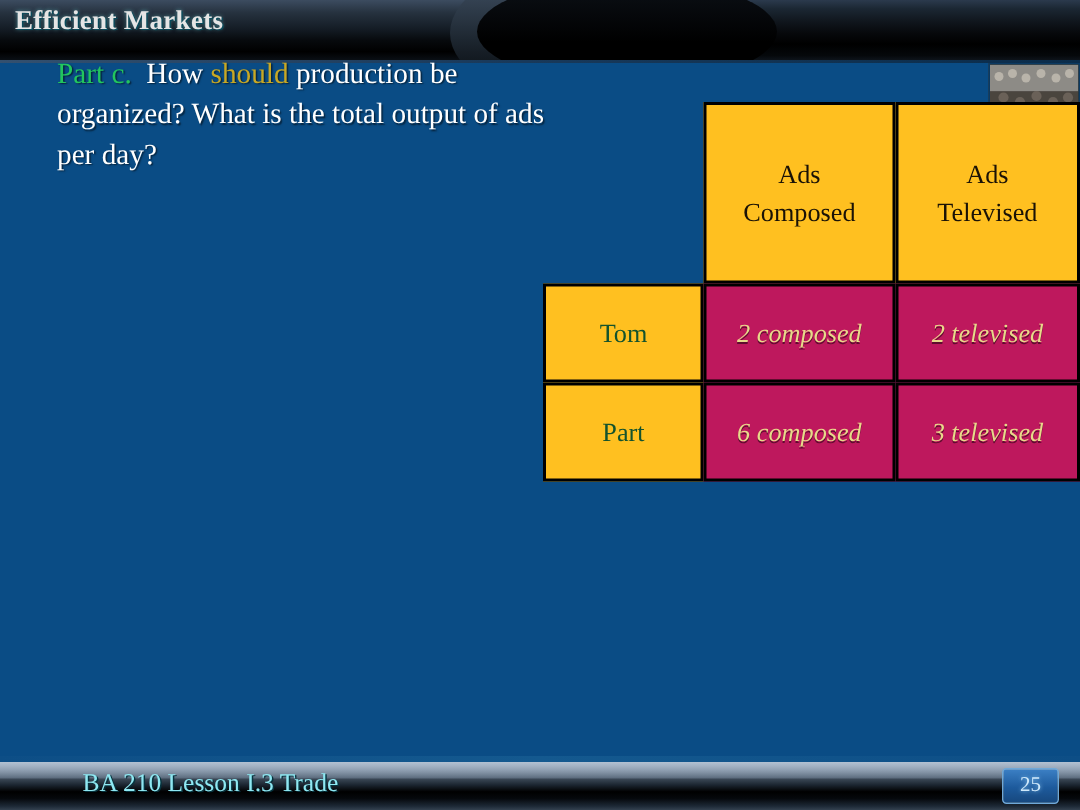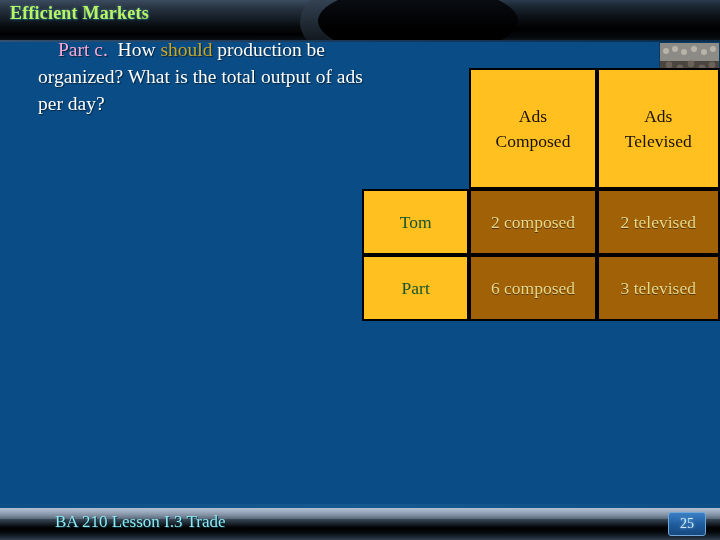--- a/index.html
+++ b/index.html
@@ -72,21 +72,21 @@
     left: 0; top: 40px;
     width: 720px; height: 2px;
     background: linear-gradient(90deg, #33506f 0%, #1a3a5b 45%, #0a2c4b 100%);
   }
   .title-text {
     position: absolute;
     left: 10px; top: 3px;
     font-size: 18px;
     font-weight: bold;
     letter-spacing: .2px;
-    color: #bef264;
+    color: #e5e5e5;
     text-shadow: 1px 1px 0 #0a4a5a, 0 0 3px rgba(120,230,240,.55);
     z-index: 4;
     white-space: nowrap;
   }
 
   
   .body-area {
     position: absolute;
     left: 0; top: 42px;
     width: 720px; height: 466px;
@@ -95,21 +95,21 @@
 
   .bullet {
     position: absolute;
     left: 38px; top: 36px;
     width: 350px;
     font-size: 19.5px;
     line-height: 27px;
     color: #ffffff;
     text-shadow: 1px 1px 1px rgba(0,0,0,.55);
   }
-  .hl-cyan { color: #f9a8d4; margin-left: 20px; }
+  .hl-cyan { color: #22c55e; }
   .hl-gold { color: #c8a824; }
 
   
   .photo {
     position: absolute;
     left: 659px; top: 42px;
     width: 59px; height: 72px;
     overflow: hidden;
     border: 1px solid #0b3a63;
     background: #3a3630;
@@ -146,25 +146,26 @@
     height: 85px;
     line-height: 25px;
   }
   td.rowlbl {
     background: #FFC020;
     color: #14532d;
     width: 105px;
     height: 30px;
   }
   td.cell {
-    background: #a16207;
+    background: #be185d;
     color: #e8d98a;
     width: 105px;
     height: 30px;
     text-shadow: 0 1px 0 rgba(0,0,0,.5);
+    font-style: italic;
   }
 
   
   .footer-band {
     position: absolute;
     left: 0; top: 508px;
     width: 720px; height: 32px;
     background:
       linear-gradient(180deg,
         #8e9bab 0%,

